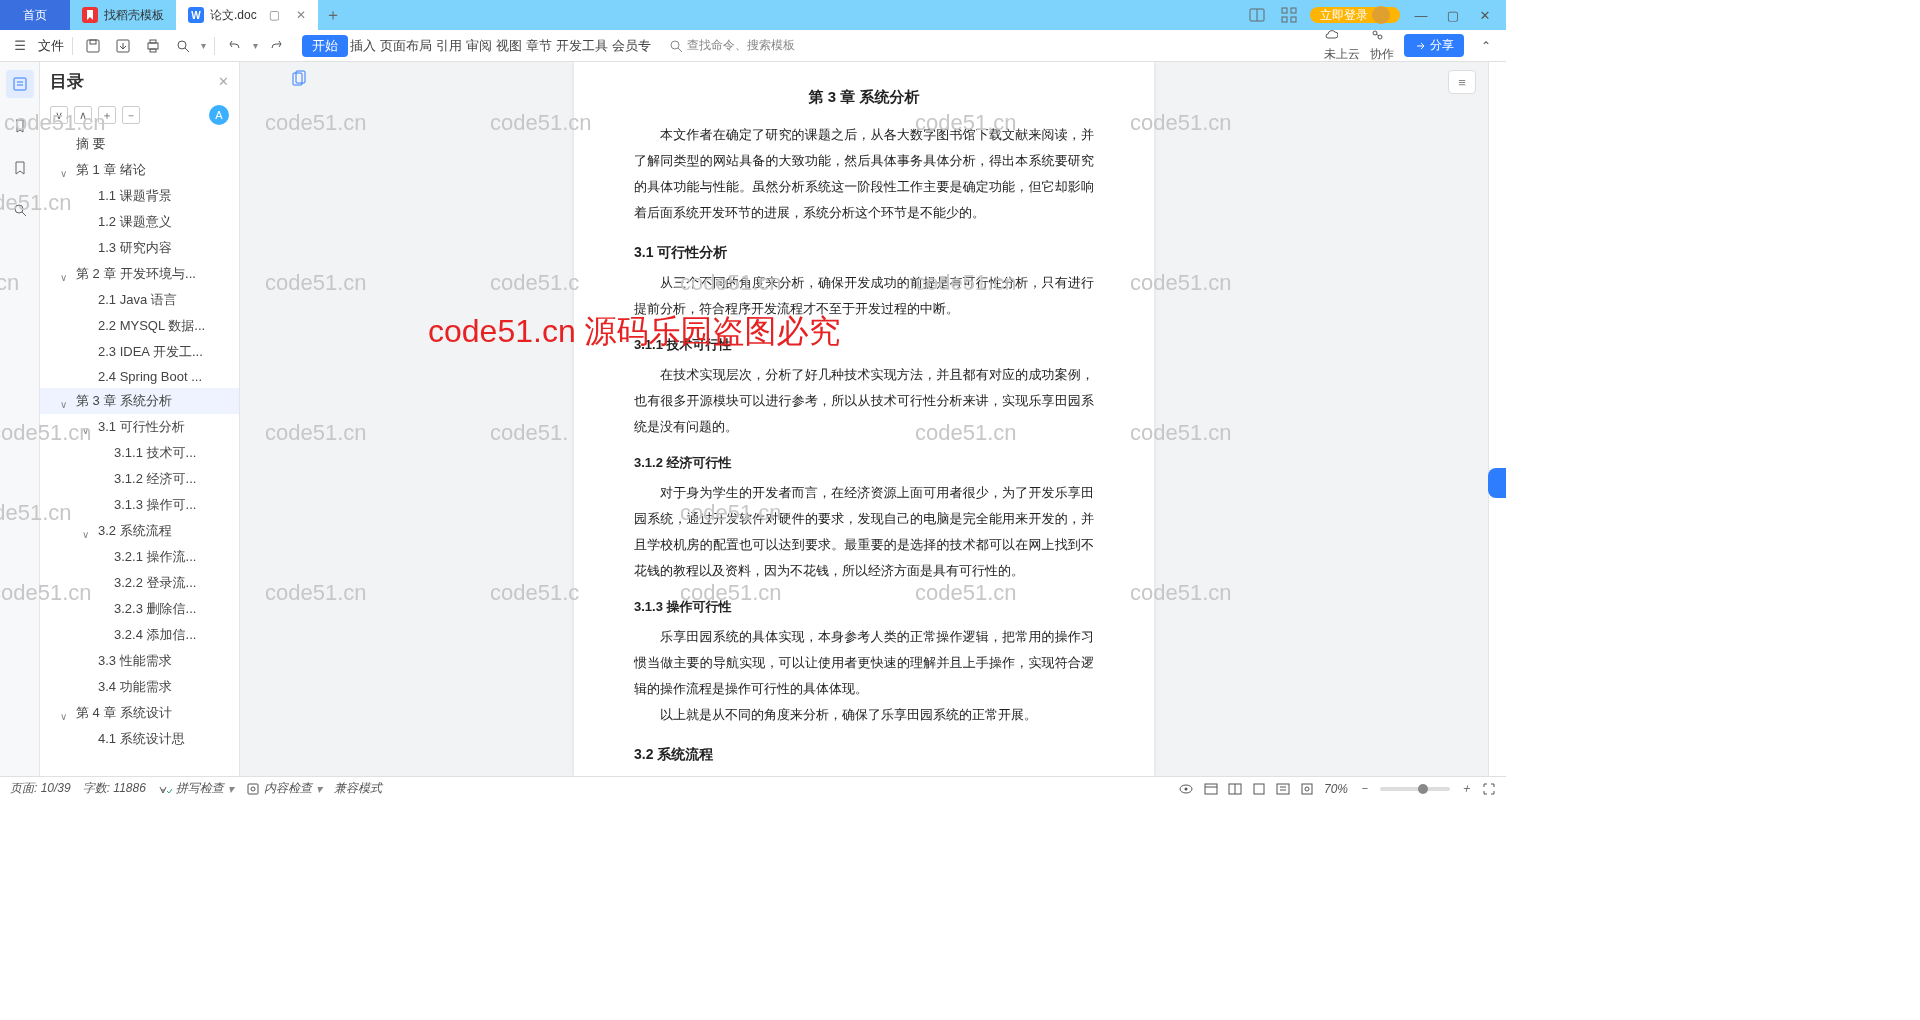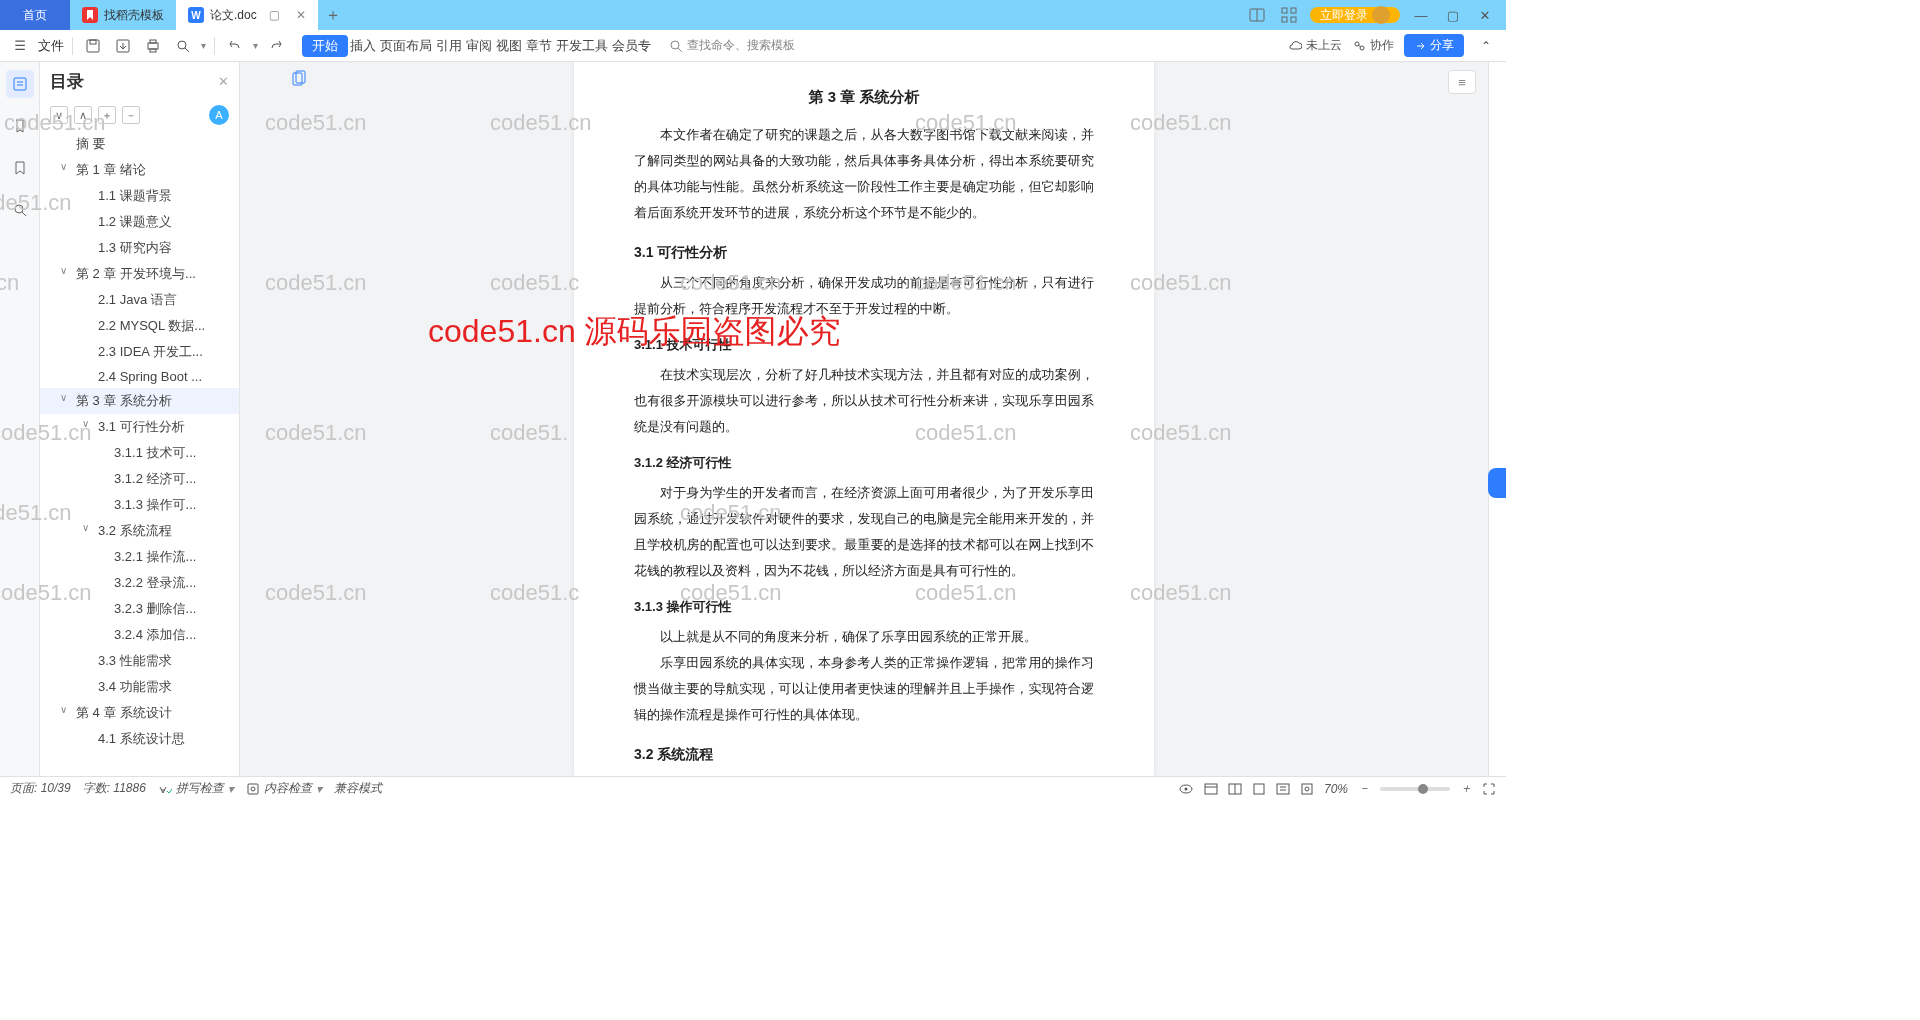--- a/index.html
+++ b/index.html
@@ -19,38 +19,38 @@
 .loginbtn .avatar { width: 18px; height: 18px; border-radius: 50%; background: #e0a030; display: inline-block; }
 
 .toolbar { height: 32px; display: flex; align-items: center; padding: 0 8px; gap: 6px; border-bottom: 1px solid #e0e0e0; }
 .toolbar .tbtn { width: 24px; height: 24px; display: flex; align-items: center; justify-content: center; color: #555; cursor: pointer; }
 .toolbar .sep { width: 1px; height: 18px; background: #ddd; margin: 0 2px; }
 .menutabs { display: flex; margin-left: 8px; font-size: 13px; color: #444; }
 .menutabs .mtab { cursor: pointer; padding: 2px 2px; }
 .menutabs .mtab.active { background: #2e7dff; color: #fff; border-radius: 4px; padding: 2px 10px; }
 .toolbar .search { margin-left: 10px; display: flex; align-items: center; gap: 4px; color: #888; font-size: 12px; }
 .toolbar .rightarea { margin-left: auto; display: flex; align-items: center; gap: 10px; font-size: 12px; color: #555; }
-.toolbar .cloudtxt { display: flex; align-items: center; gap: 4px; }
+.toolbar .cloudtxt { display: flex; gap: 4px; flex-direction: column; }
 .toolbar .sharebtn { background: #2e7dff; color: #fff; border-radius: 4px; padding: 3px 10px; display: flex; align-items: center; gap: 4px; }
 
 .main { display: flex; height: calc(100% - 30px - 32px - 24px); }
 .leftrail { width: 40px; background: #f7f8fa; border-right: 1px solid #e5e5e5; display: flex; flex-direction: column; align-items: center; padding-top: 8px; gap: 14px; }
 .leftrail .rbtn { width: 28px; height: 28px; display: flex; align-items: center; justify-content: center; color: #666; cursor: pointer; border-radius: 4px; }
 .leftrail .rbtn.active { background: #e3ecff; color: #2e7dff; }
 
 .sidebar { width: 200px; border-right: 1px solid #e5e5e5; display: flex; flex-direction: column; }
 .sidebar-hdr { display: flex; align-items: center; padding: 8px 10px; }
 .sidebar-hdr h3 { font-size: 17px; font-weight: 600; flex: 1; }
 .sidebar-hdr .closex { color: #aaa; cursor: pointer; }
 .sidebar-tools { display: flex; align-items: center; gap: 6px; padding: 4px 10px 6px; }
 .sidebar-tools .stb { width: 18px; height: 18px; border: 1px solid #ccc; border-radius: 2px; display: flex; align-items: center; justify-content: center; font-size: 11px; color: #666; cursor: pointer; }
 .sidebar-tools .ai { margin-left: auto; width: 20px; height: 20px; border-radius: 50%; background: #3ab0ff; color: #fff; display: flex; align-items: center; justify-content: center; font-size: 11px; }
 
 .outline { flex: 1; overflow-y: auto; font-size: 13px; color: #444; }
-.outline .item { padding: 4px 6px 4px 10px; white-space: nowrap; overflow: hidden; text-overflow: ellipsis; cursor: pointer; display: flex; align-items: flex-start; gap: 4px; }
+.outline .item { padding: 4px 6px 4px 10px; white-space: nowrap; overflow: hidden; text-overflow: ellipsis; cursor: pointer; display: flex; align-items: flex-end; gap: 4px; }
 .outline .item.sel { background: #eef3ff; }
 .outline .item.l0 { padding-left: 20px; }
 .outline .item.l1 { padding-left: 20px; }
 .outline .item.l2 { padding-left: 42px; }
 .outline .item.l3 { padding-left: 58px; }
 .outline .chev { color: #888; width: 12px; display: inline-block; font-size: 10px; }
 .outline .chev.placeholder { visibility: hidden; }
 
 .docarea { flex: 1; background: #f2f3f5; position: relative; overflow: hidden; display: flex; justify-content: center; }
 .docarea .copybtn { position: absolute; left: 50px; top: 8px; color: #2e7dff; cursor: pointer; }
@@ -362,22 +362,22 @@
     <div class="page">
       <h2>第 3 章  系统分析</h2>
       <p>本文作者在确定了研究的课题之后，从各大数字图书馆下载文献来阅读，并了解同类型的网站具备的大致功能，然后具体事务具体分析，得出本系统要研究的具体功能与性能。虽然分析系统这一阶段性工作主要是确定功能，但它却影响着后面系统开发环节的进展，系统分析这个环节是不能少的。</p>
       <h3>3.1  可行性分析</h3>
       <p>从三个不同的角度来分析，确保开发成功的前提是有可行性分析，只有进行提前分析，符合程序开发流程才不至于开发过程的中断。</p>
       <h4>3.1.1  技术可行性</h4>
       <p>在技术实现层次，分析了好几种技术实现方法，并且都有对应的成功案例，也有很多开源模块可以进行参考，所以从技术可行性分析来讲，实现乐享田园系统是没有问题的。</p>
       <h4>3.1.2  经济可行性</h4>
       <p>对于身为学生的开发者而言，在经济资源上面可用者很少，为了开发乐享田园系统，通过开发软件对硬件的要求，发现自己的电脑是完全能用来开发的，并且学校机房的配置也可以达到要求。最重要的是选择的技术都可以在网上找到不花钱的教程以及资料，因为不花钱，所以经济方面是具有可行性的。</p>
       <h4>3.1.3  操作可行性</h4>
+      <p>乐享田园系统的具体实现，本身参考人类的正常操作逻辑，把常用的操作习惯当做主要的导航实现，可以让使用者更快速的理解并且上手操作，实现符合逻辑的操作流程是操作可行性的具体体现。</p>
       <p>以上就是从不同的角度来分析，确保了乐享田园系统的正常开展。</p>
-      <p>乐享田园系统的具体实现，本身参考人类的正常操作逻辑，把常用的操作习惯当做主要的导航实现，可以让使用者更快速的理解并且上手操作，实现符合逻辑的操作流程是操作可行性的具体体现。</p>
       <h3>3.2  系统流程</h3>
       <p>乐享田园系统投入使用后，使用者如果能看到相应的流程操作图会提高程序</p>
     </div>
   </div>
 
   <div class="rightrail"></div>
 </div>
 
 <div class="statusbar">
   <span class="sitem">页面: 10/39</span>

